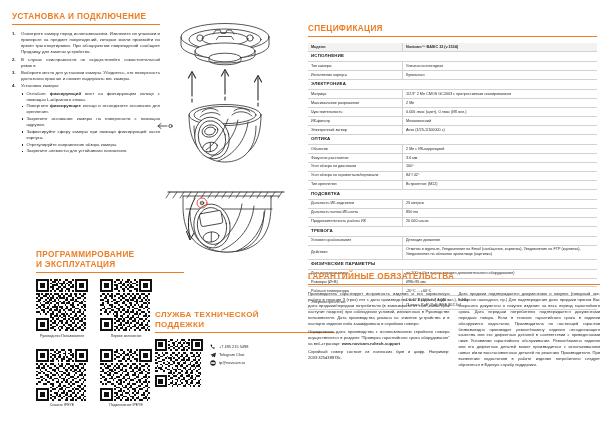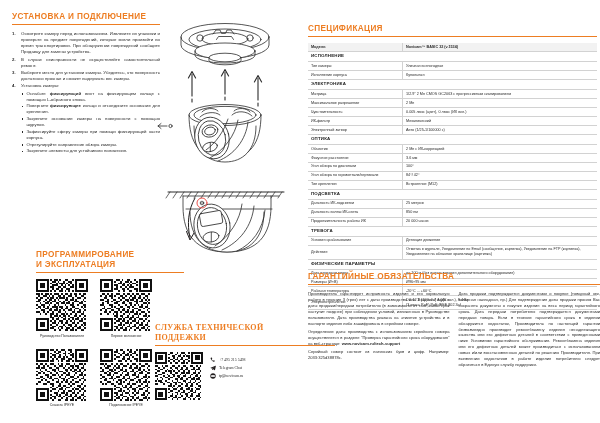--- a/index.html
+++ b/index.html
@@ -112,23 +112,22 @@
   .qr-cell{width:52px;}
   .qr-img{width:52px;height:52px;display:block;}
   .qr-cap{
     font-size:3.5px;line-height:5px;
     text-align:center;margin-top:2.5px;color:#2b2b2b;
   }
 
   
   .support{
     position:absolute;
-    left:155px;top:323px;
+    left:155px;top:310px;
     width:140px;
-    font-family:Liberation Serif, serif;
   }
   .support .sect-head{font-size:8px;line-height:10px;}
   .sup-body{display:flex;gap:7px;margin-top:5px;align-items:flex-start;}
   .sup-qr{width:48px;height:48px;display:block;}
   .sup-lines{padding-top:4px;}
   .sup-line{
     display:flex;align-items:center;gap:3px;
     font-size:3.9px;line-height:8px;color:#2b2b2b;
   }
   .sup-ico{width:6px;height:6px;display:inline-block;flex:0 0 auto;}

